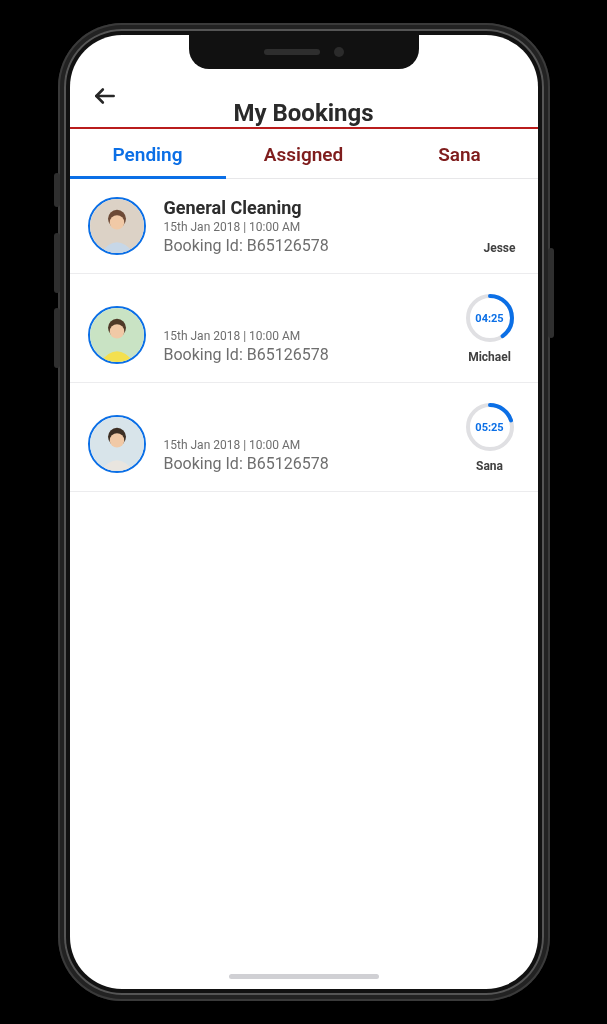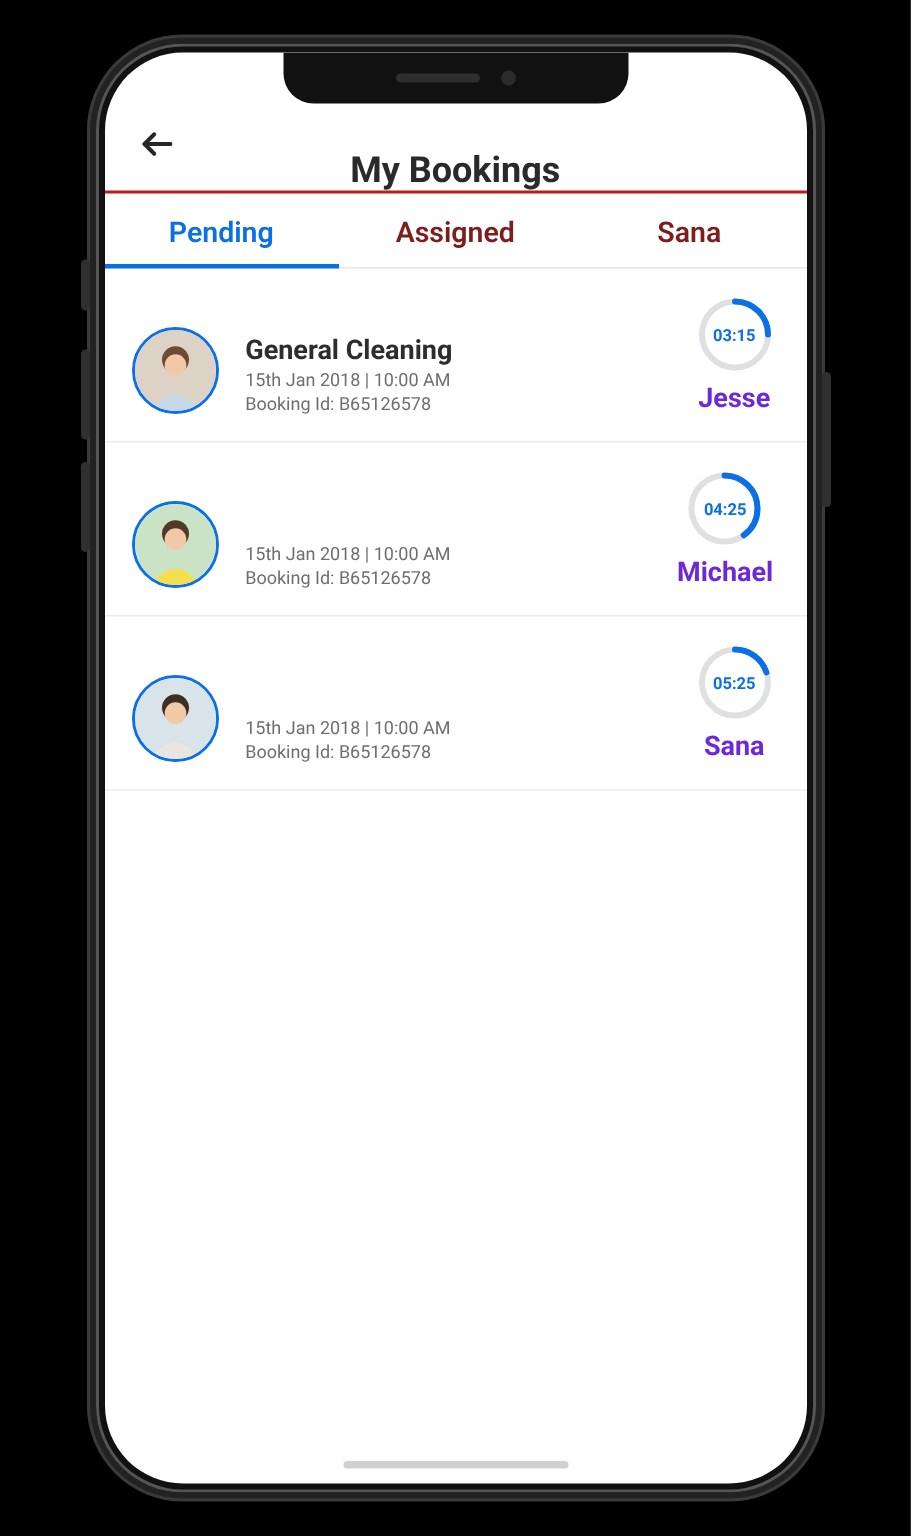--- a/index.html
+++ b/index.html
@@ -100,34 +100,34 @@
     border: 2px solid #0b6fe6;
     flex: 0 0 58px;
     overflow: hidden;
     display: flex; align-items: center; justify-content: center;
   }
   .avatar svg { width: 100%; height: 100%; }
 
   .info { flex: 1; min-width: 0; }
   .svc  { font-size: 18px; font-weight: 700; color: #2d2d2d; margin-bottom: 2px; }
   .dt   { font-size: 12px; color: #6e6e6e; margin-bottom: 2px; }
-  .bid  { font-size: 12px; color: #6e6e6e; }
+  .bid  { font-size: 16px; color: #6e6e6e; }
 
   .right { display: flex; flex-direction: column; align-items: center; gap: 6px; }
   .ring { position: relative; width: 52px; height: 52px; }
   .ring svg { width: 52px; height: 52px; transform: rotate(-90deg); }
   .ring .track { stroke: #e0e0e3; }
   .ring .prog  { stroke: #0b6fe6; stroke-linecap: round; }
   .ring circle { fill: none; stroke-width: 4; }
   .ring-text {
     position: absolute; inset: 0;
     display: flex; align-items: center; justify-content: center;
     font-size: 11px; font-weight: 700; color: #0b6fe6;
   }
-  .name { font-size: 18px; font-weight: 700; color: #6d28d9; }
+  .name { font-size: 12px; font-weight: 700; color: #404040; }
 
   .home-indicator {
     position: absolute; bottom: 10px; left: 50%; transform: translateX(-50%);
     width: 150px; height: 5px; background: #d0d0d4; border-radius: 4px;
   }
 </style>
 </head>
 <body>
 
 <div class="stage">
@@ -173,27 +173,20 @@
                   <circle cx="30" cy="26" r="8" fill="#f1c9a6"></circle>
                   <path d="M10 62 Q30 34 50 62 Z" fill="#c7d7e7"></path>
                 </svg>
               </div>
               <div class="info">
                 <div class="svc">General Cleaning</div>
                 <div class="dt">15th Jan 2018 | 10:00 AM</div>
                 <div class="bid"><span>Booking Id: </span><span>B65126578</span></div>
               </div>
               <div class="right">
-                <div class="ring">
-                  <svg viewBox="0 0 52 52">
-                    <circle class="track" cx="26" cy="26" r="22"></circle>
-                    <circle class="prog" cx="26" cy="26" r="22" stroke-dasharray="138.23" stroke-dashoffset="103.67"></circle>
-                  </svg>
-                  <div class="ring-text">03:15</div>
-                </div>
                 <div class="name">Jesse</div>
               </div>
             </div>
 
             <div class="row">
               <div class="avatar">
                 <svg viewBox="0 0 60 60">
                   <rect width="60" height="60" fill="#c9e3c4"></rect>
                   <circle cx="30" cy="22" r="10" fill="#4f3a28"></circle>
                   <circle cx="30" cy="26" r="8" fill="#f1c9a6"></circle>

